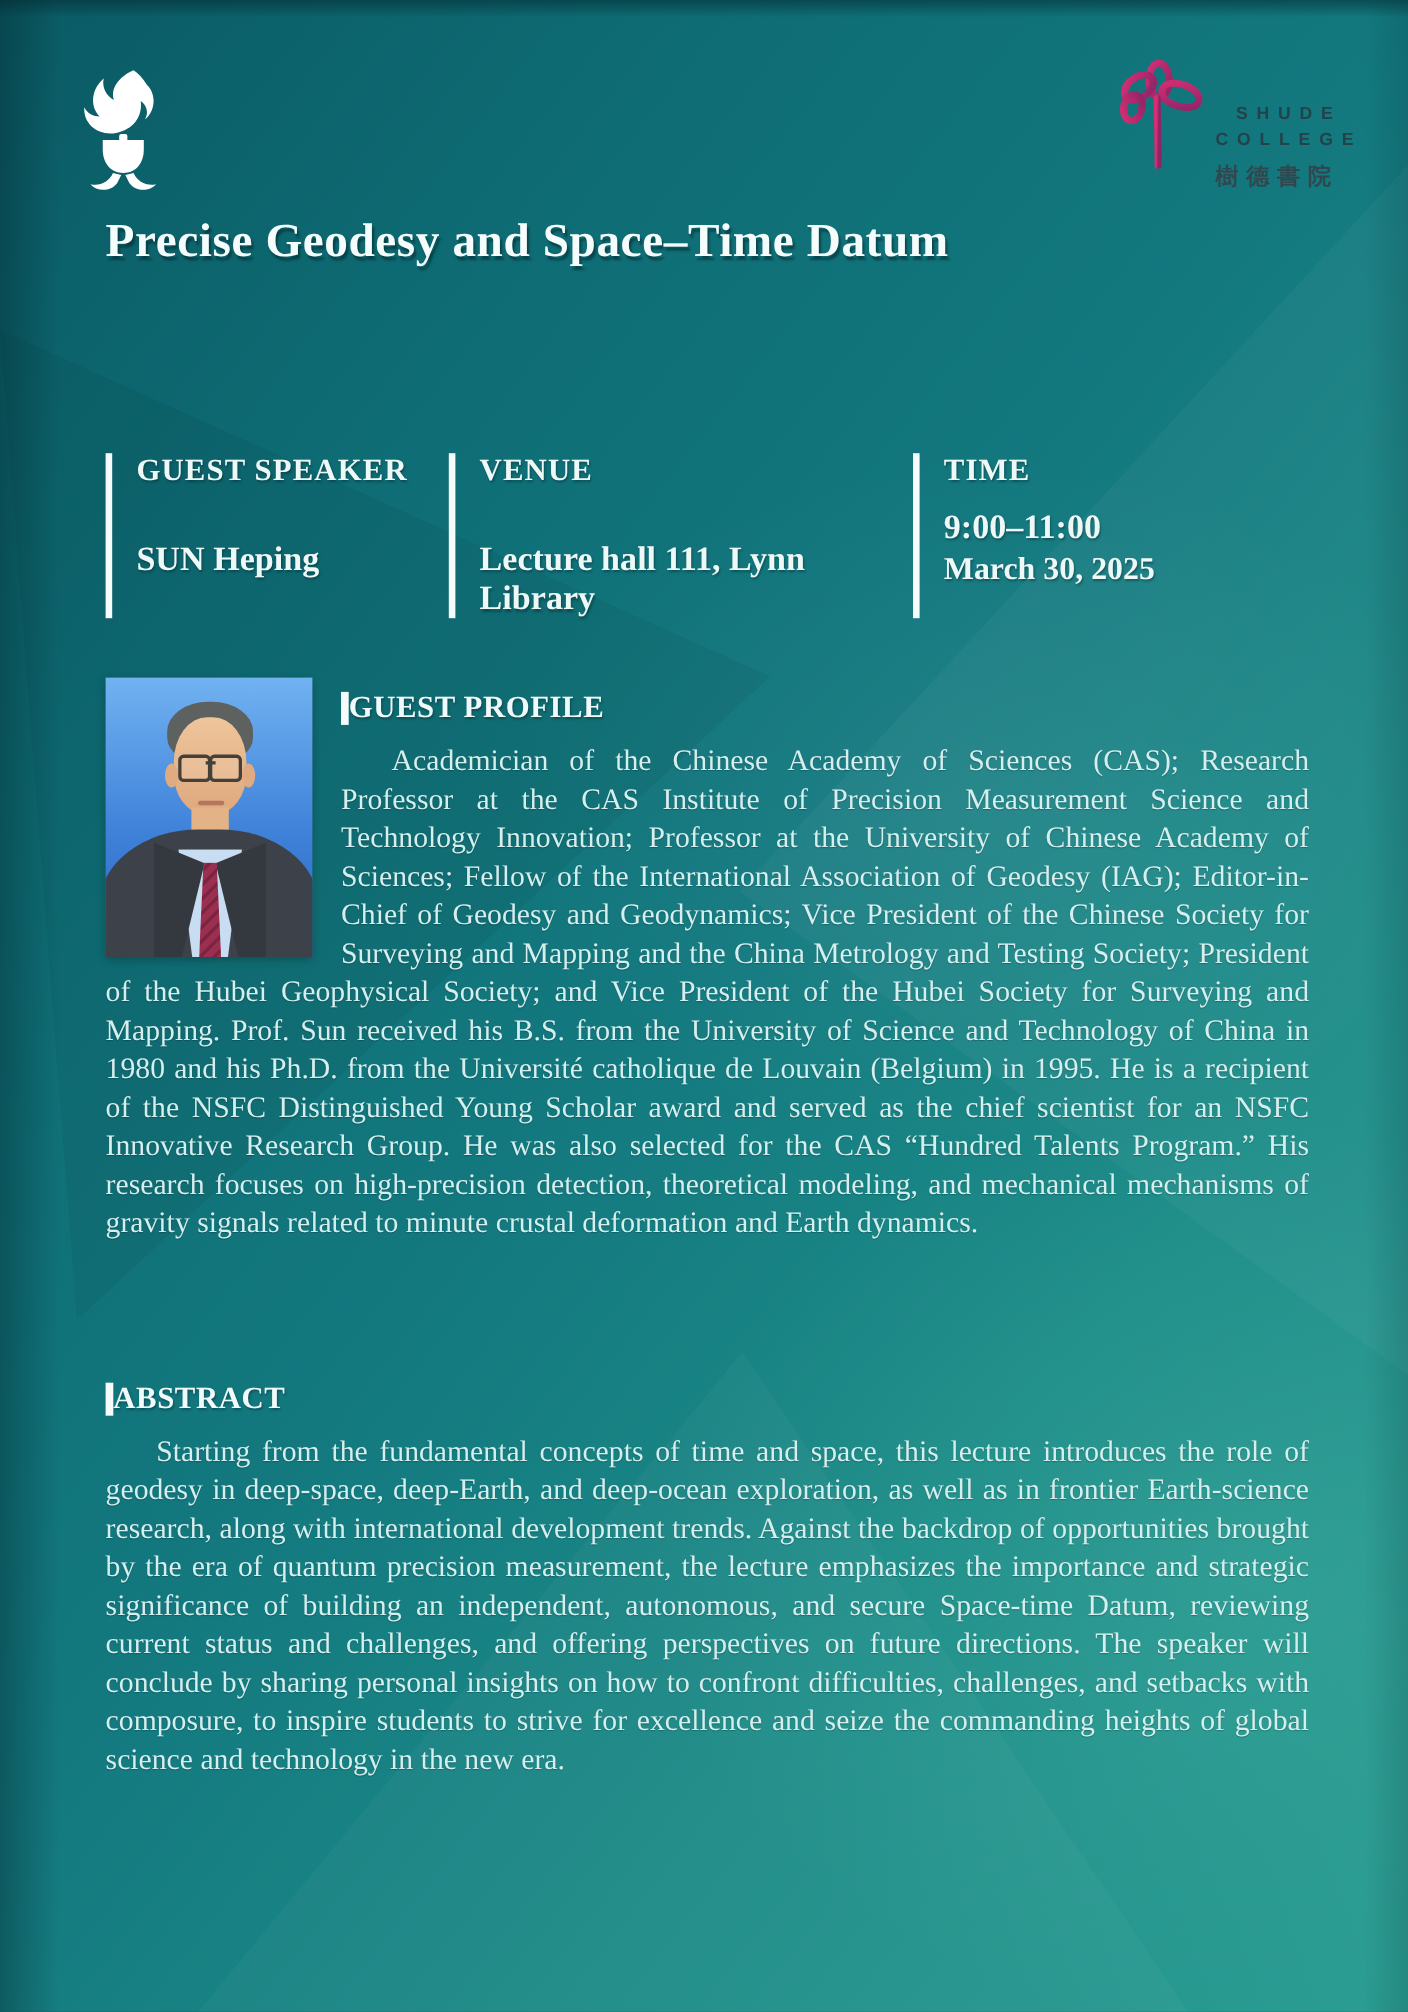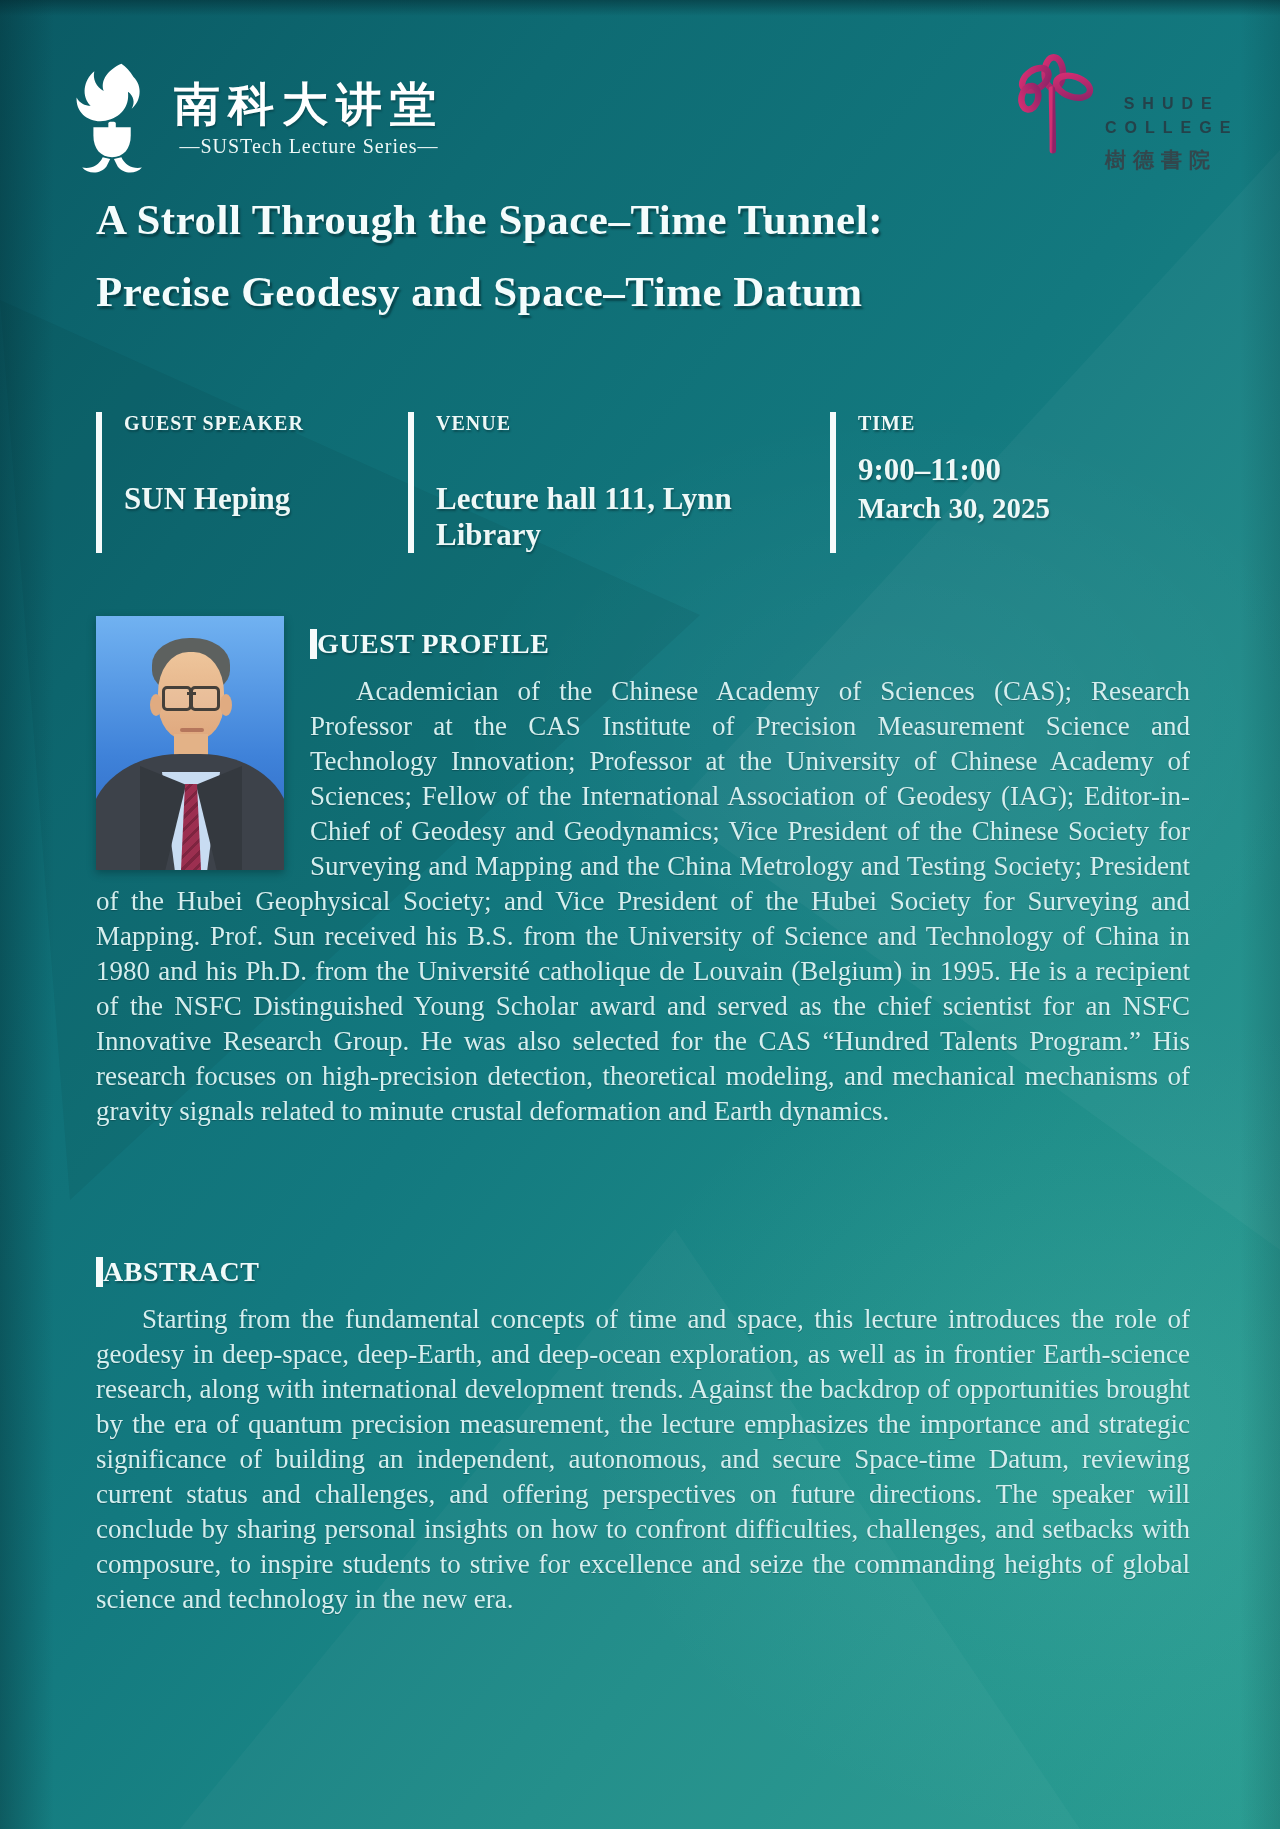--- a/index.html
+++ b/index.html
@@ -46,21 +46,21 @@
   
   .title{position:absolute;left:96px;top:184px;}
   .title div{font-size:43px;font-weight:bold;color:#f4fcfc;line-height:72px;letter-spacing:0.5px;text-shadow:2px 3px 2px rgba(0,30,36,.5);}
 
   
   .info-row{position:absolute;left:96px;top:412px;width:1100px;display:flex;}
   .info-col{border-left:6px solid #f6fbfb;padding-left:22px;min-height:140px;display:flex;flex-direction:column;}
   .info-col.speaker{width:284px;}
   .info-col.venue{width:394px;}
   .info-col.time{width:330px;}
-  .info-label{font-size:20px;font-weight:bold;color:#eef8f7;letter-spacing:1px;text-shadow:1px 2px 2px rgba(0,30,36,.4);}
+  .info-label{font-size:28px;font-weight:bold;color:#eef8f7;letter-spacing:1px;text-shadow:1px 2px 2px rgba(0,30,36,.4);}
   .info-value{font-size:31px;font-weight:bold;color:#eef8f7;text-shadow:1px 2px 2px rgba(0,30,36,.4);}
   .speaker .info-value,.venue .info-value{margin-top:46px;}
   .time .info-value{margin-top:16px;line-height:38px;}
   .time .info-value2{font-size:29px;font-weight:bold;color:#eef8f7;line-height:38px;text-shadow:1px 2px 2px rgba(0,30,36,.4);}
 
   
   .section-heading{display:flex;align-items:center;}
   .heading-bar{width:7px;height:30px;background:#f6fbfb;display:inline-block;}
   .heading-text{font-size:28px;font-weight:bold;color:#f0fafa;letter-spacing:0.5px;text-shadow:1px 2px 2px rgba(0,30,36,.4);}
   .body-text{font-size:27px;line-height:35px;color:#d5eeee;text-align:justify;text-indent:46px;margin-top:14px;text-shadow:0 1px 1px rgba(0,30,36,.3);}
@@ -103,24 +103,20 @@
   <div class="logo-row">
     <svg class="torch" viewBox="0 0 90 120">
       <g fill="#ffffff">
         <path d="M54 2 C40 8 31 20 35 31 C27 27 23 18 25 10 C13 20 11 37 21 47 C15 47 9 44 6 38 C5 55 20 66 37 63 C53 60 63 48 61 32 C67 36 69 44 65 50 C75 42 77 26 67 16 C63 10 59 5 54 2 Z"></path>
         <path d="M24 70 H64 V79 C64 93 56 102 44 102 C32 102 24 93 24 79 Z"></path>
         <path d="M34 102 C30 111 21 115 12 113 C18 120 31 121 38 112 L42 104 Z"></path>
         <path d="M54 102 C58 111 67 115 76 113 C70 120 57 121 50 112 L46 104 Z"></path>
         <rect x="40" y="64" width="8" height="8" rx="2"></rect>
       </g>
     </svg>
-    <div class="series-text">
-      <div class="series-cn">南科大讲堂</div>
-      <div class="series-en">—SUSTech Lecture Series—</div>
-    </div>
   </div>
 
 
   <div class="college">
     <svg class="flower" viewBox="0 0 100 112">
       <defs>
         <linearGradient id="fg" x1="0" y1="0" x2="1" y2="1">
           <stop offset="0" stop-color="#d62e72"></stop>
             <stop offset="1" stop-color="#8e2468"></stop>
         </linearGradient>
@@ -134,21 +130,20 @@
       </g>
     </svg>
     <div class="college-text">
       <div class="college-en">SHUDE</div>
       <div class="college-en">COLLEGE</div>
       <div class="college-cn">樹德書院</div>
     </div>
   </div>
 
   <div class="title">
-    <div>A Stroll Through the Space–Time Tunnel:</div>
     <div>Precise Geodesy and Space–Time Datum</div>
   </div>
 
   <div class="info-row">
     <div class="info-col speaker">
       <div class="info-label">GUEST SPEAKER</div>
       <div class="info-value">SUN Heping</div>
     </div>
     <div class="info-col venue">
       <div class="info-label">VENUE</div>

